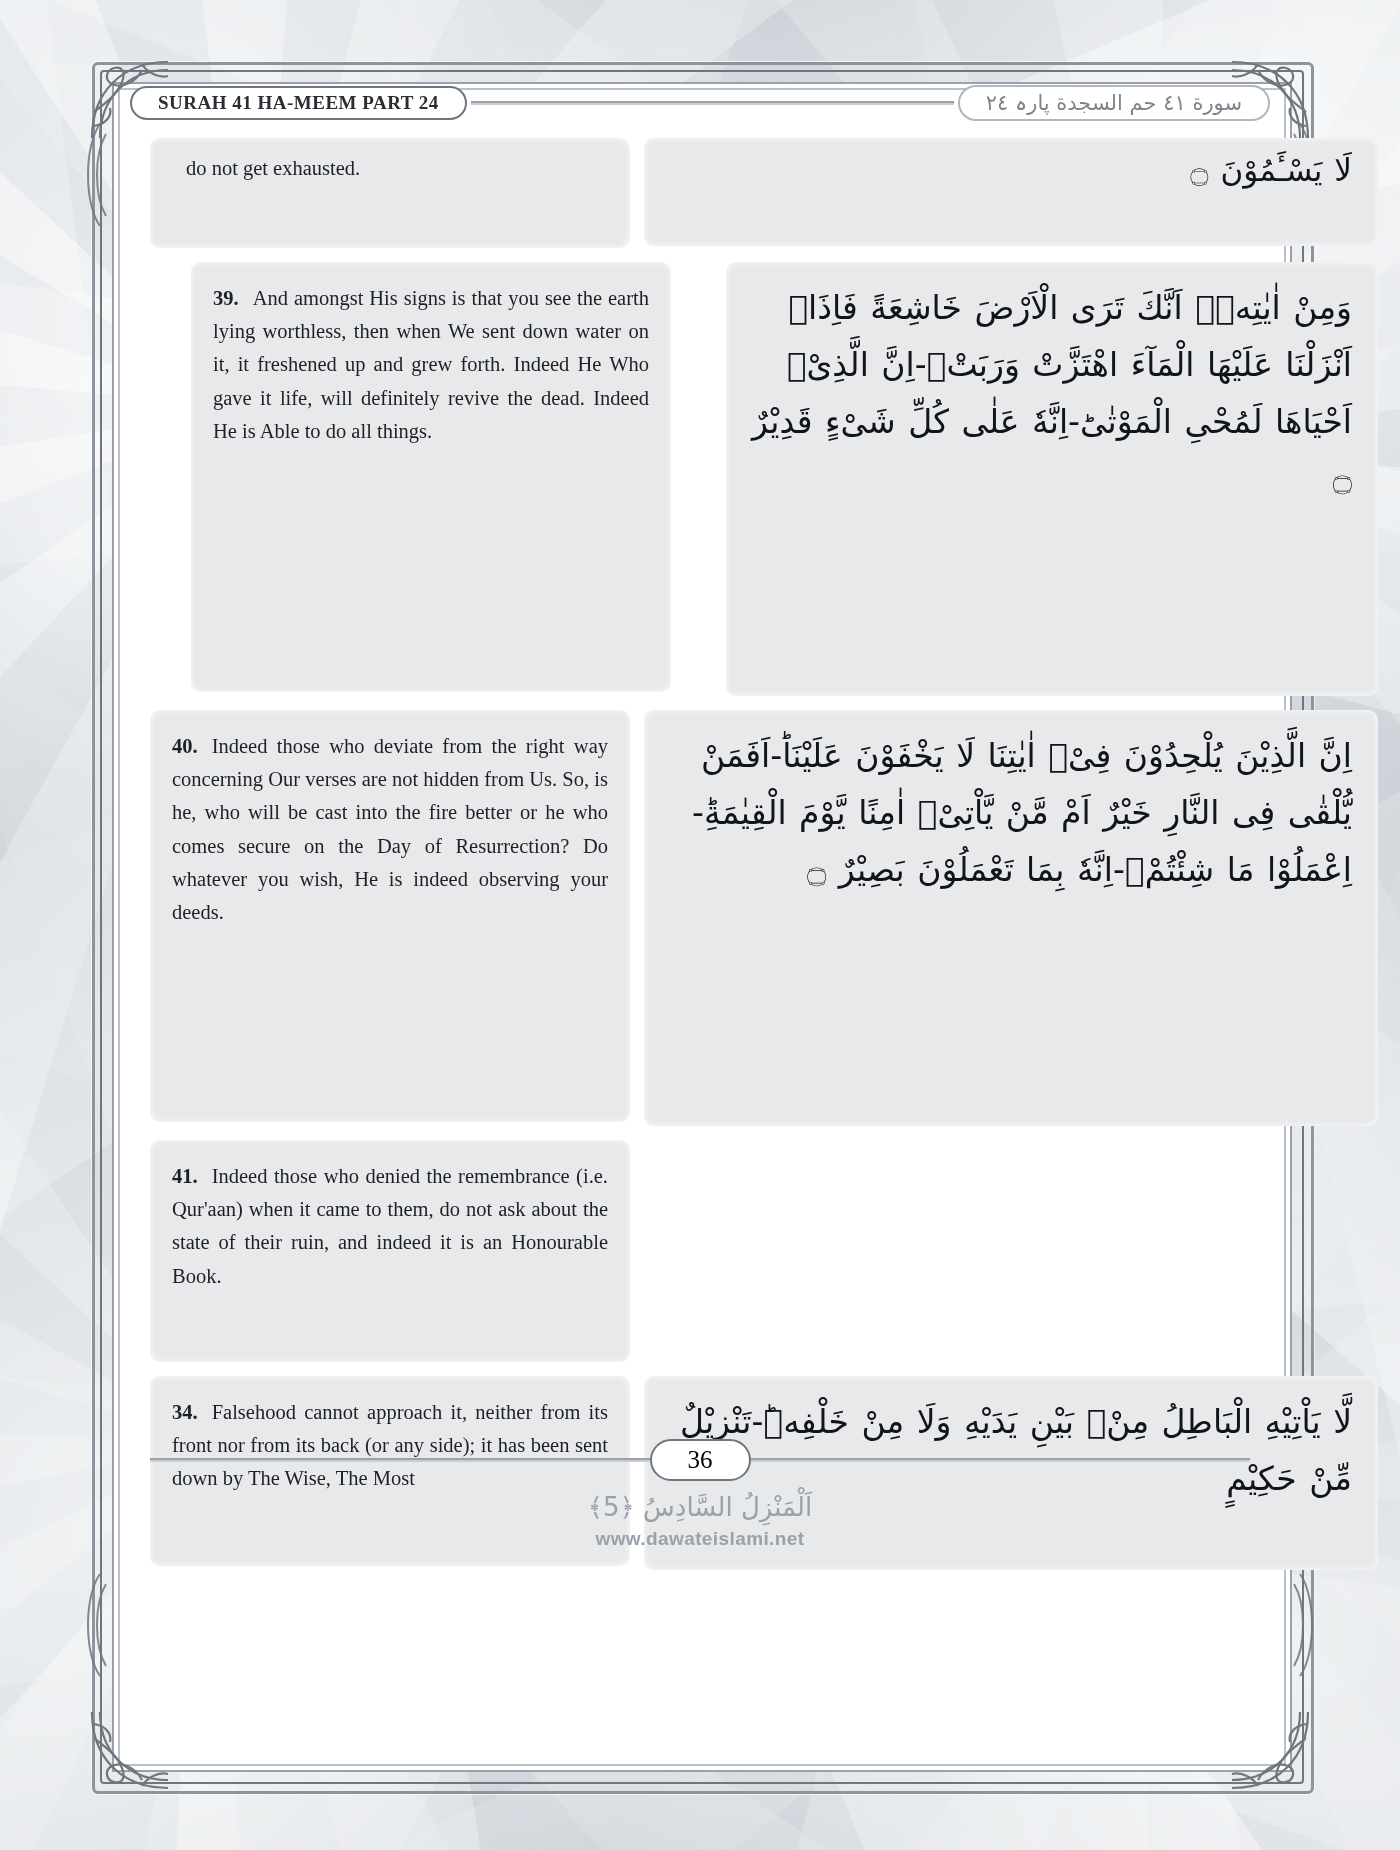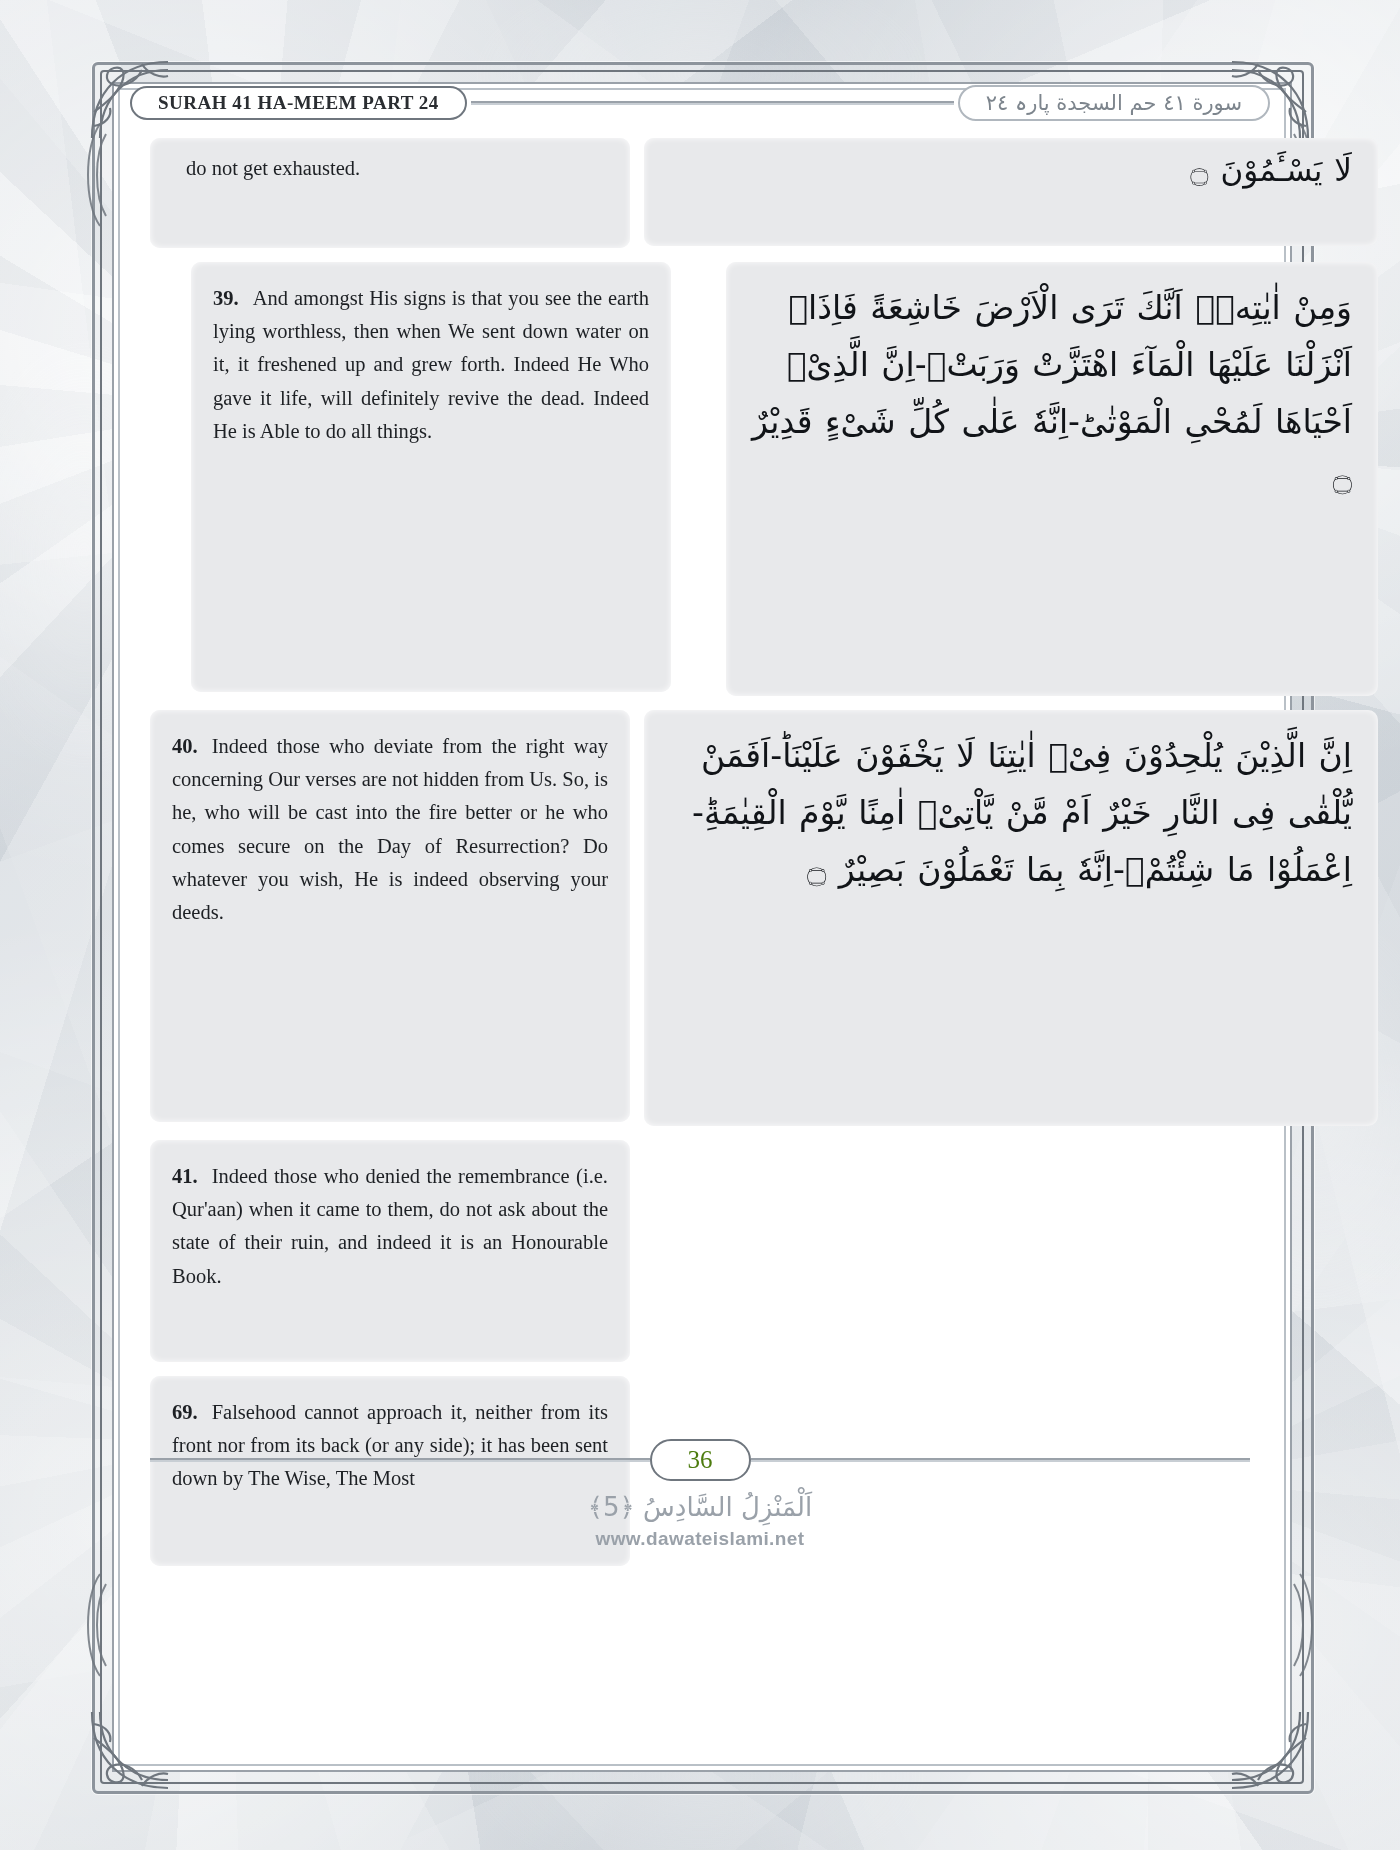--- a/index.html
+++ b/index.html
@@ -219,21 +219,21 @@
     border-bottom: 2px solid #c8ced4;
   }
   #page-number {
     flex: 0 0 auto;
     border: 2px solid #6f767e;
     border-radius: 22px;
     background: #ffffff;
     padding: 5px 36px;
     font-family: "Liberation Serif", serif;
     font-size: 25px;
-    color: #4d7c0f;
+    color: #000000;
   }
   #footer-bottom {
     position: absolute;
     left: 0;
     top: 1492px;
     width: 1400px;
     text-align: center;
   }
   #manzil-text {
     font-family: "DejaVu Sans", sans-serif;
@@ -371,22 +371,23 @@
   </div>
 
   <div class="verse-row h-row4">
     <div class="cell cell-en">
       <span class="vnum">41.</span><span>Indeed those who denied the remembrance (i.e. Qur'aan) when it came to them, do not ask about the state of their ruin, and indeed it is an Honourable Book.</span>
     </div>
   </div>
 
   <div class="verse-row h-row5">
     <div class="cell cell-en">
-      <span class="vnum">69.</span><span>Falsehood cannot approach it, neither from its front nor from its back (or any side); it has been sent down by The Wise, The Most</span>
-    </div>
+      <span class="vnum">34.</span><span>Falsehood cannot approach it, neither from its front nor from its back (or any side); it has been sent down by The Wise, The Most</span>
+    </div>
+    <div class="cell cell-ar">لَّا یَاْتِیْهِ الْبَاطِلُ مِنْۢ بَیْنِ یَدَیْهِ وَلَا مِنْ خَلْفِهٖؕ-تَنْزِیْلٌ مِّنْ حَكِیْمٍ</div>
   </div>
 
 </div>
 
 <div id="footer">
   <div class="ftr-rule"></div>
   <div id="page-number">36</div>
   <div class="ftr-rule"></div>
 </div>
 

